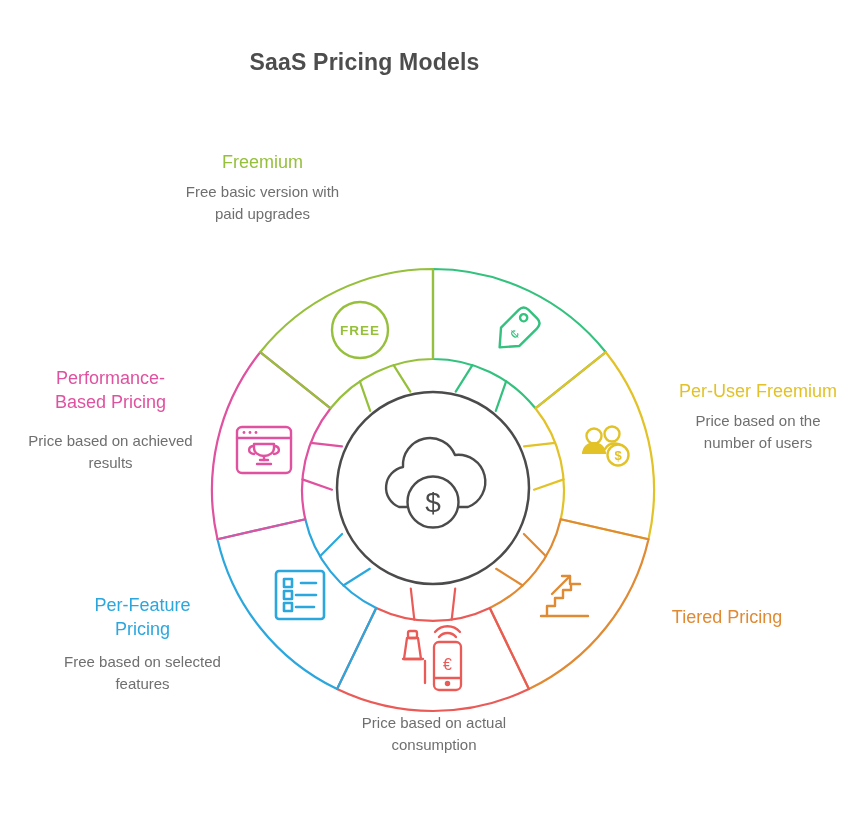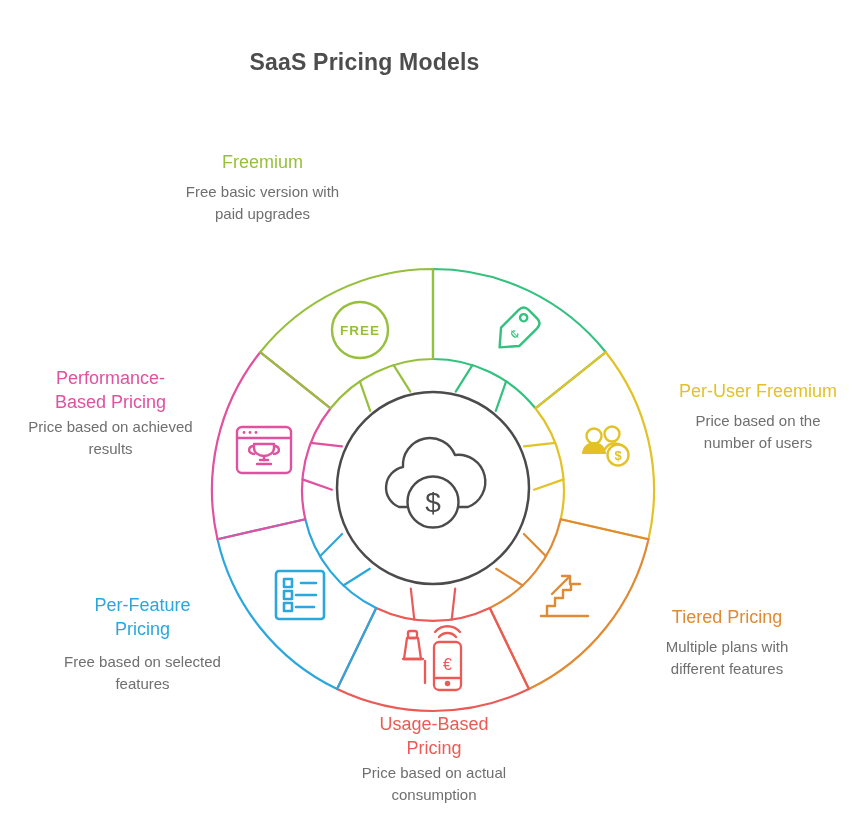--- a/index.html
+++ b/index.html
@@ -22,21 +22,21 @@
   .h-c6{color:var(--c6);}
   .pos-freemium   {left:170px;top:150px;width:185px;}
   .pos-flat-rate  {left:510px;top:150px;width:175px;}
   .pos-per-user   {left:673px;top:379px;width:170px;}
   .pos-tiered     {left:637px;top:605px;width:180px;}
   .pos-usage      {left:344px;top:712px;width:180px;}
   .pos-per-feature{left:50px; top:593px;width:185px;}
   .pos-performance{left:8px;  top:366px;width:205px;}
   .pos-usage .seg-heading{max-width:130px;margin-bottom:2px;}
   .pos-per-feature .seg-heading{max-width:125px;margin-bottom:10px;}
-  .pos-performance .seg-heading{max-width:150px;margin-bottom:2px;}
+  .pos-performance .seg-heading{max-width:150px;margin-bottom:16px;}
 </style>
 </head>
 <body>
 
 <div class="stage">
 
   <div class="page-title">SaaS Pricing Models</div>
 
   <svg class="wheel" width="857" height="820" viewBox="0 0 857 820">
 
@@ -135,24 +135,22 @@
       <path d="M -7 14 H 7"></path>
     </g>
   </svg>
 
   <div class="seg-label pos-per-user">
     <div class="seg-heading h-c1">Per-User Freemium</div>
     <div class="seg-desc">Price based on the number of users</div>
   </div>
   <div class="seg-label pos-tiered">
     <div class="seg-heading h-c2">Tiered Pricing</div>
-    <div class="seg-desc">Multiple plans with different features</div>
   </div>
   <div class="seg-label pos-usage">
-    <div class="seg-heading h-c3">Usage-Based Pricing</div>
     <div class="seg-desc">Price based on actual consumption</div>
   </div>
   <div class="seg-label pos-per-feature">
     <div class="seg-heading h-c4">Per-Feature Pricing</div>
     <div class="seg-desc">Free based on selected features</div>
   </div>
   <div class="seg-label pos-performance">
     <div class="seg-heading h-c5">Performance-Based Pricing</div>
     <div class="seg-desc">Price based on achieved results</div>
   </div>

